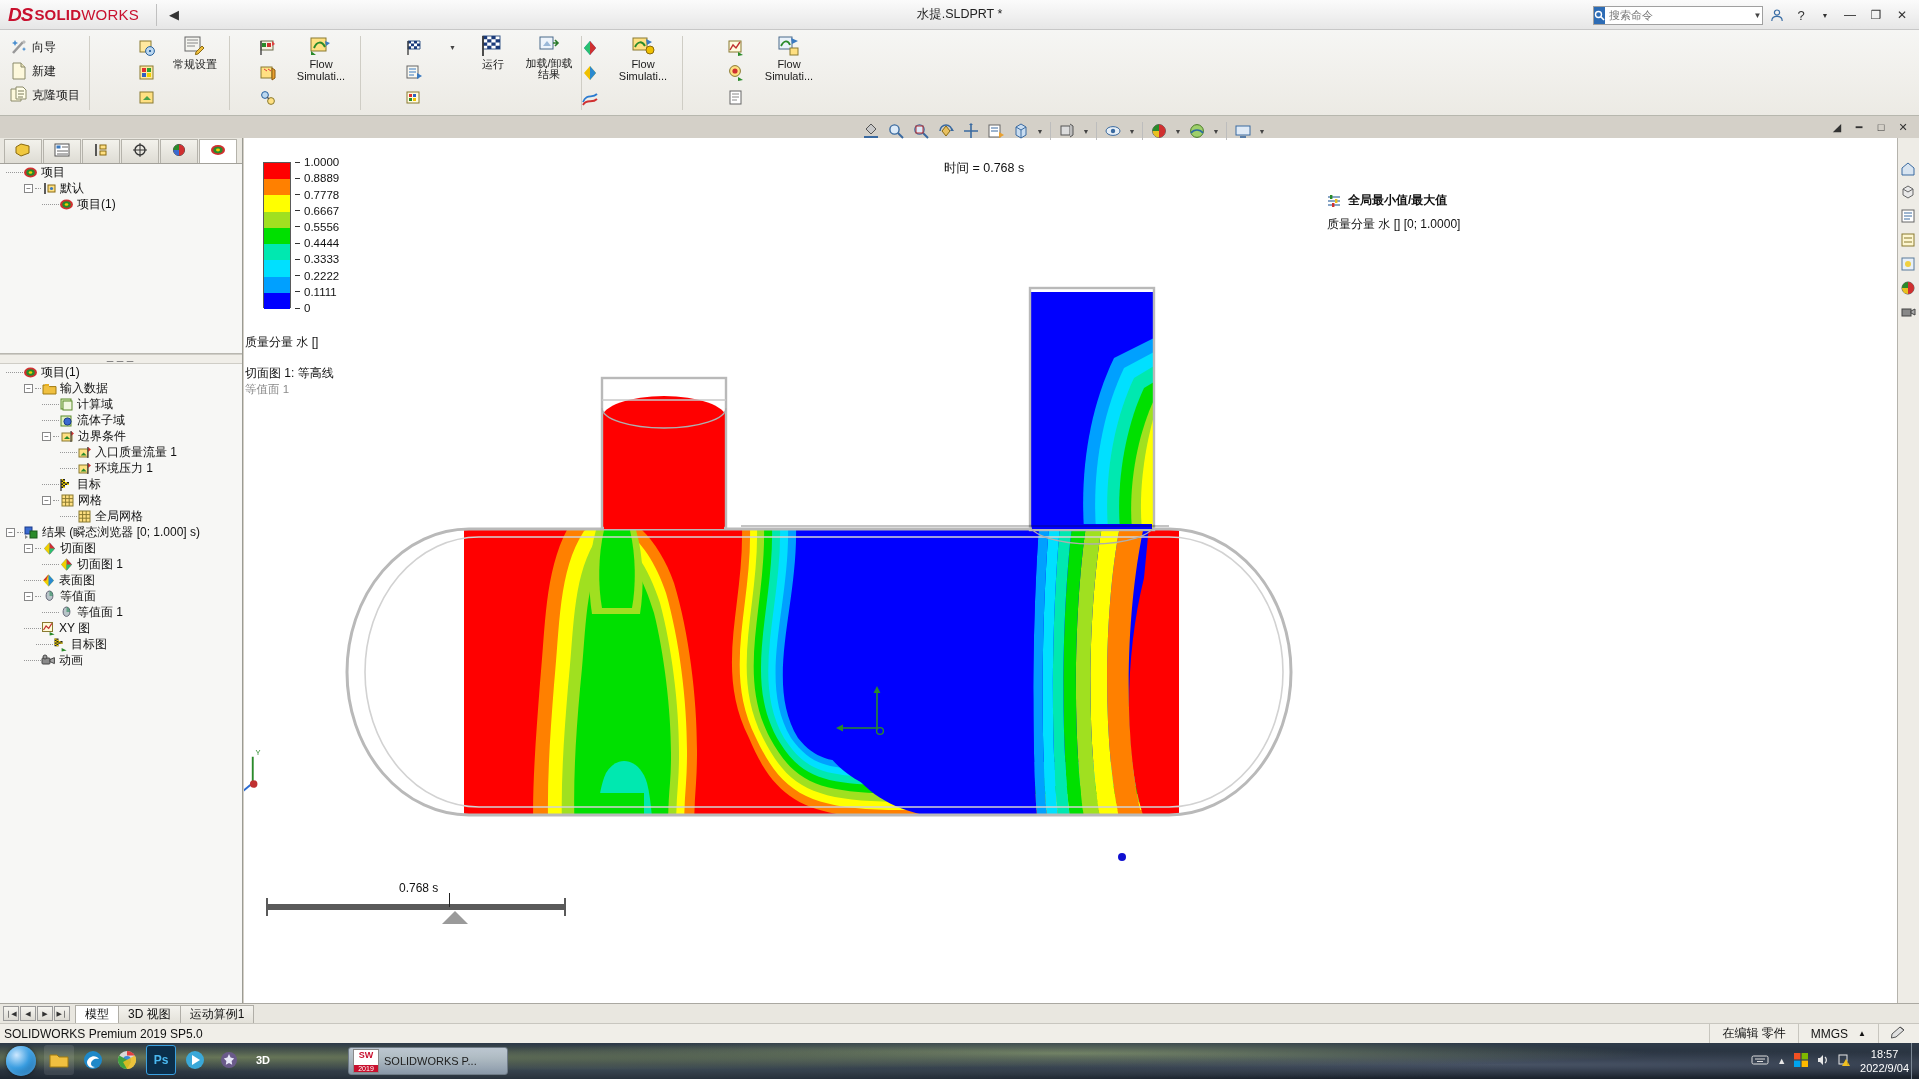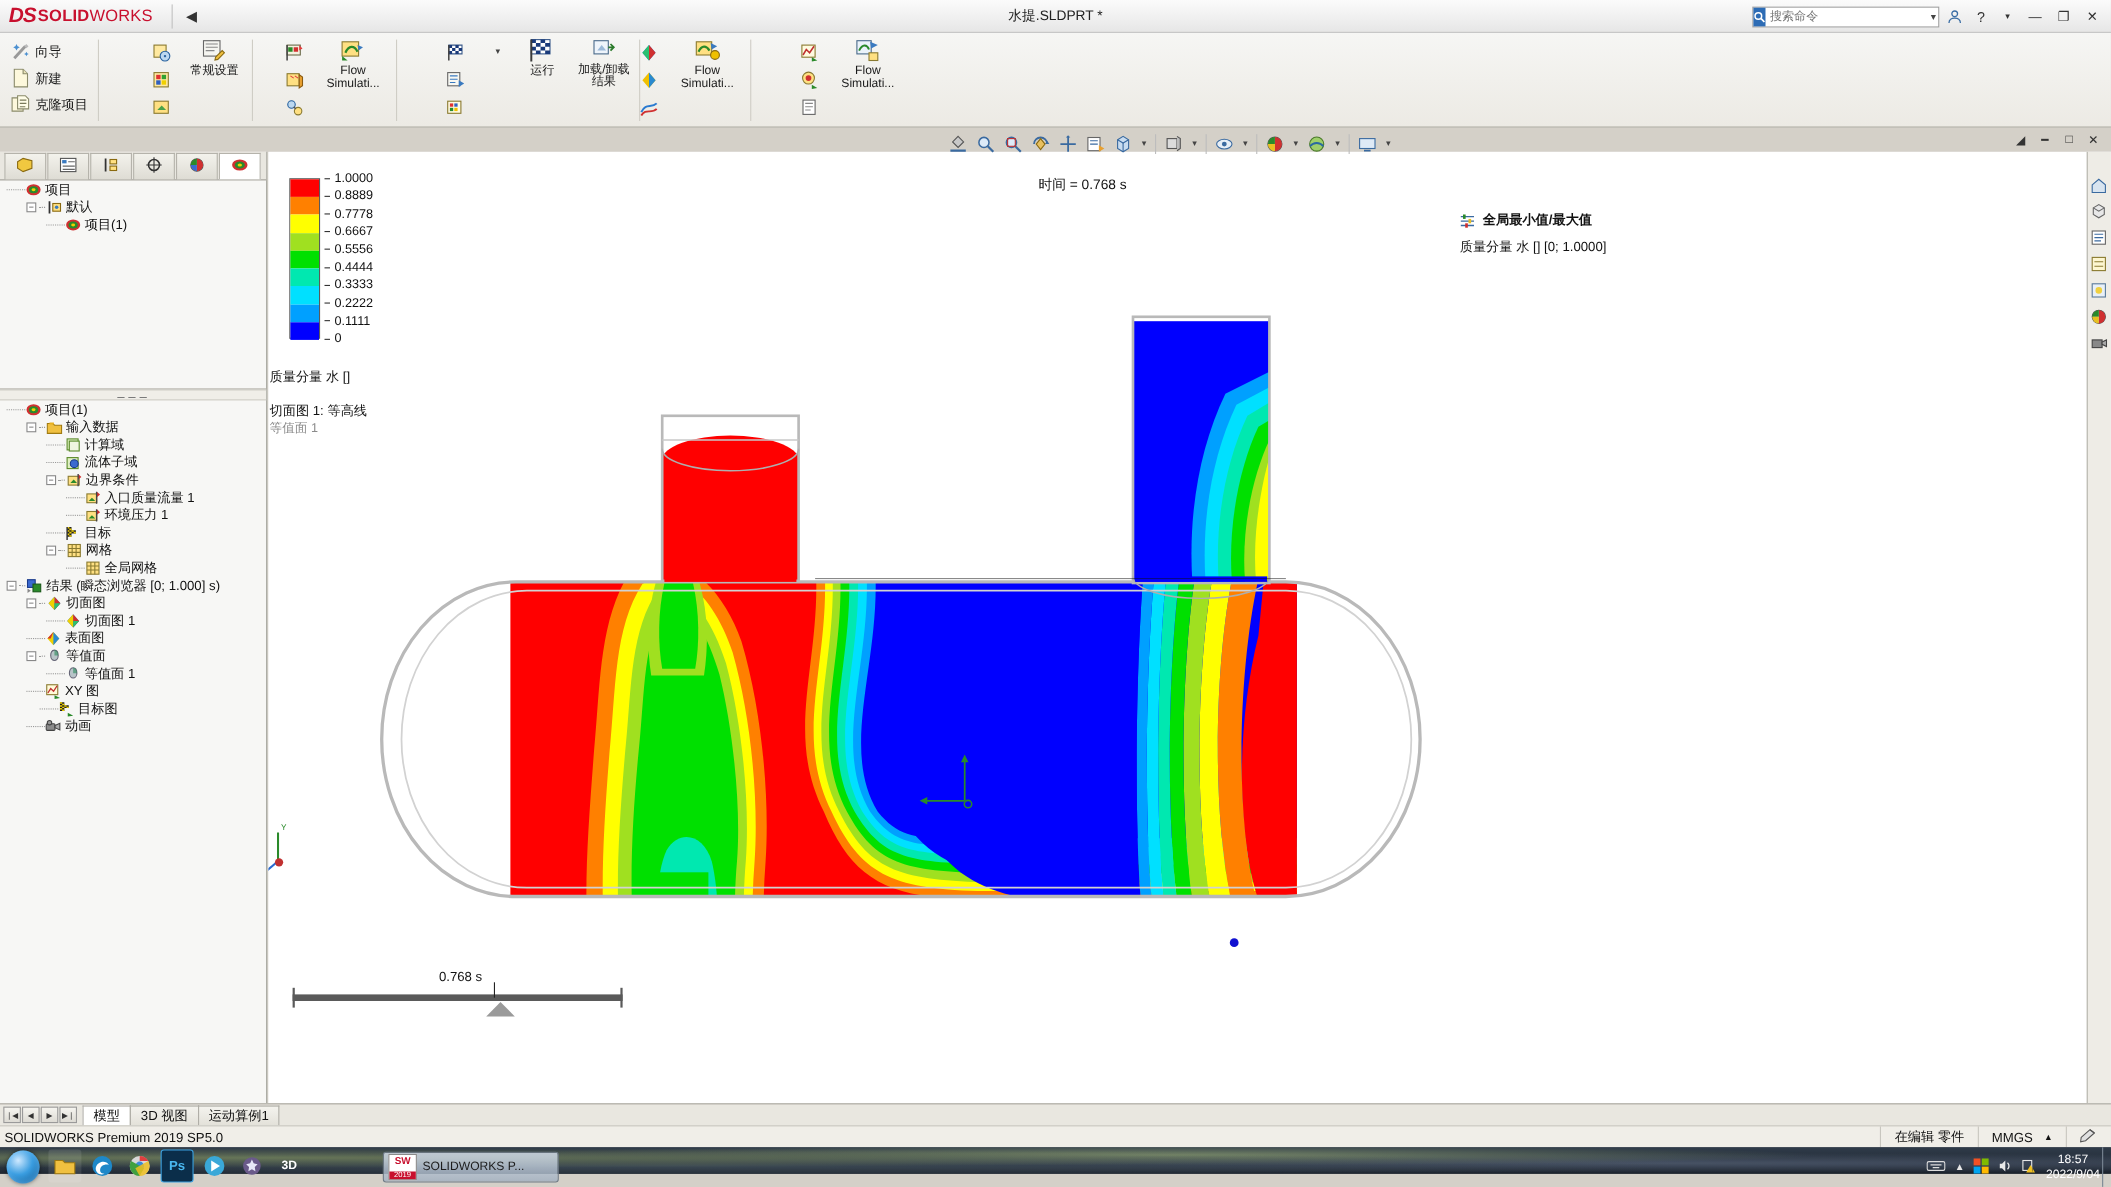--- a/index.html
+++ b/index.html
@@ -190,21 +190,21 @@
     position:absolute; left:0; top:1023px; width:1919px; height:20px;
     background:#f0eee8; border-top:1px solid #c8c6bf;
     display:flex; align-items:center; font-size:12px; color:#111;
   }
   .statusbar .left { padding-left:4px;}
   .statusbar .right { margin-left:auto; display:flex; align-items:center;justify-content:center;}
   .statusbar .cell { padding:0 12px; border-left:1px solid #c8c6bf; height:19px; display:flex;align-items:center; white-space:nowrap;}
 
   
   .taskbar {
-    position:absolute; left:0; top:1043px; width:1919px; height:24px;
+    position:absolute; left:0; top:1043px; width:1919px; height:36px;
     background: linear-gradient(to bottom, rgba(40,52,66,0.92), rgba(18,26,36,0.95));
   }
   .tbwall {
     position:absolute; inset:0;
     background:
       radial-gradient(ellipse at 12% 40%, #6b7a5a 0%, transparent 45%),
       radial-gradient(ellipse at 32% 70%, #3d4a55 0%, transparent 50%),
       radial-gradient(ellipse at 55% 30%, #7a8b6b 0%, transparent 40%),
       radial-gradient(ellipse at 78% 60%, #4a5568 0%, transparent 45%),
       linear-gradient(to bottom,#2f3b49,#1b222c);

